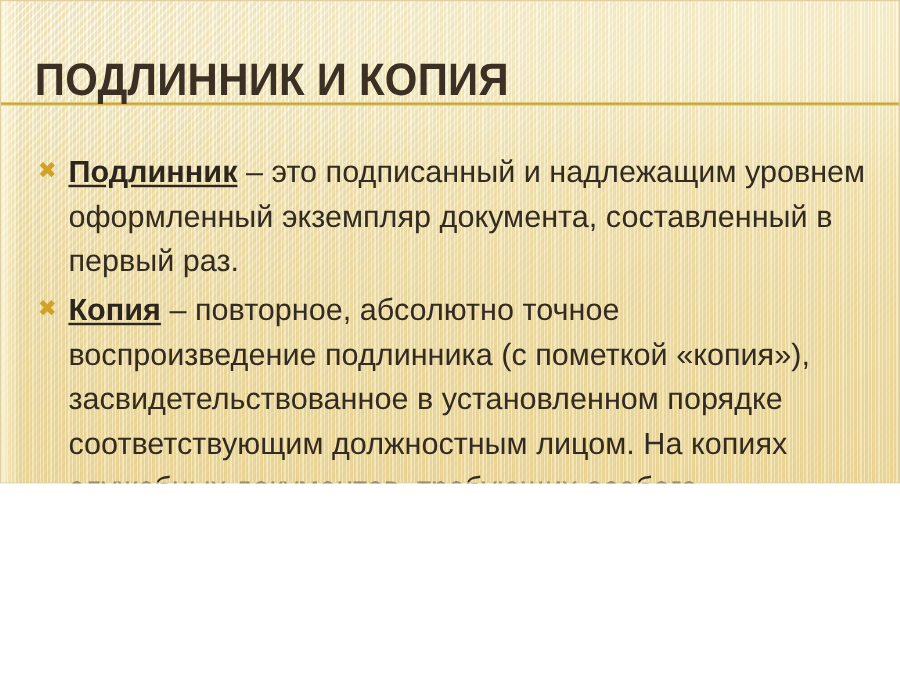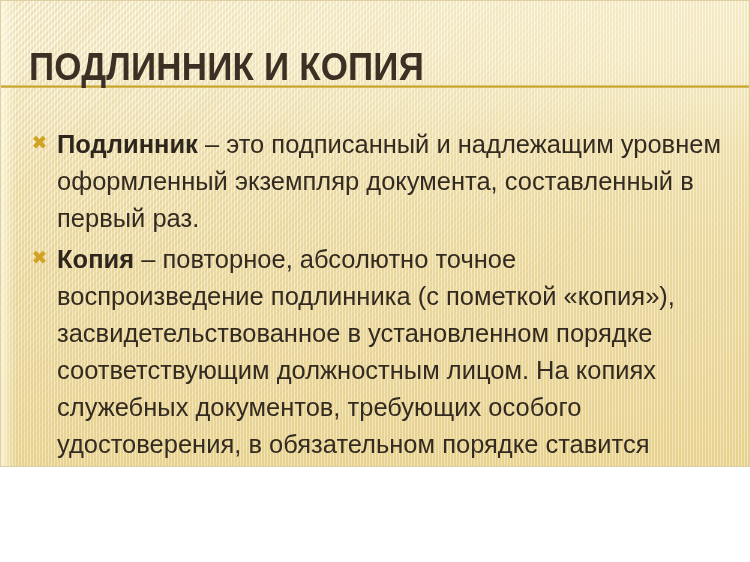--- a/index.html
+++ b/index.html
@@ -4,21 +4,21 @@
 <style>
   html, body {
     margin: 0;
     padding: 0;
     background: #fff;
   }
 
   #slide {
     position: relative;
     width: 750px;
-    height: 467px;
+    height: 403px;
     overflow: hidden;
     box-sizing: border-box;
     font-family: "Liberation Sans", "DejaVu Sans", sans-serif;
     
     background:
       linear-gradient(180deg,
         #fbf4d4 0px,
         #faf2cf 60px,
         #f7eec6 96px,
         #f4e6b4 150px,
@@ -138,20 +138,21 @@
     line-height: 17px;
     font-size: 19px;
     font-weight: bold;
     color: #d1a223;
     text-align: center;
   }
 
   .lead {
     font-weight: bold;
     color: #2e261d;
+    text-decoration: underline;
   }
 
   .rest {
     font-weight: normal;
   }
 </style>
 </head>
 <body>
 
 <div id="slide">

